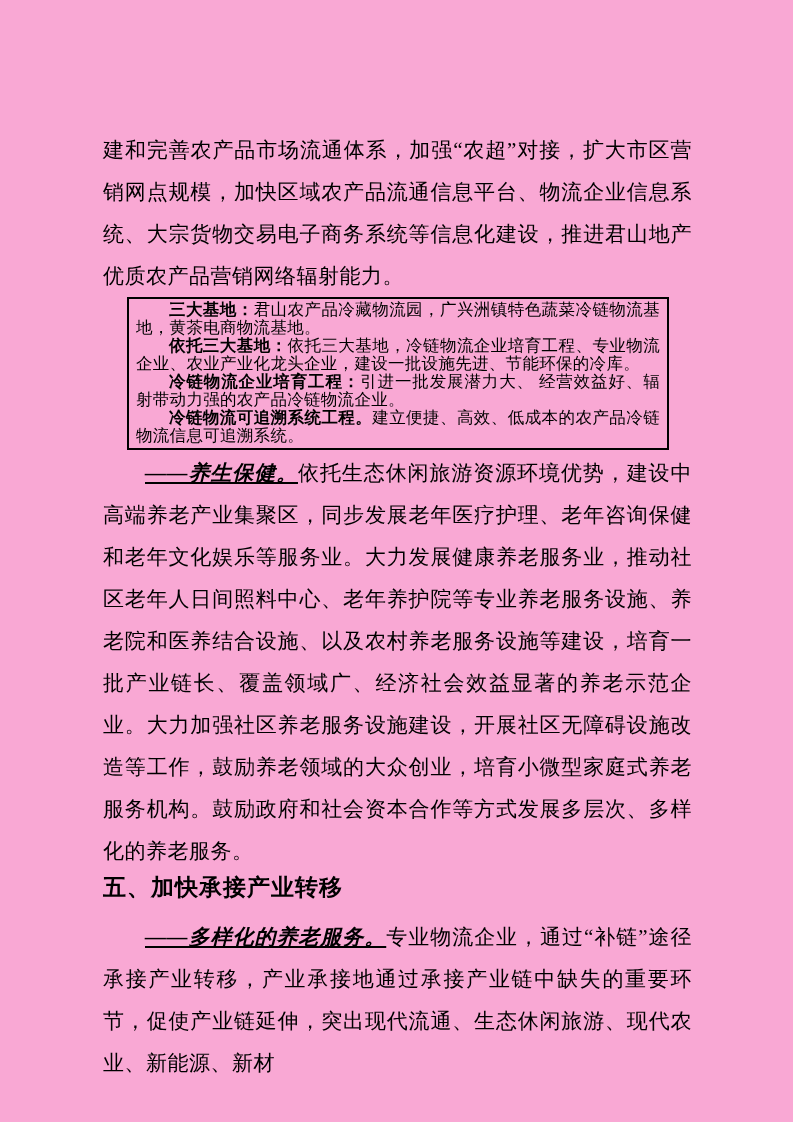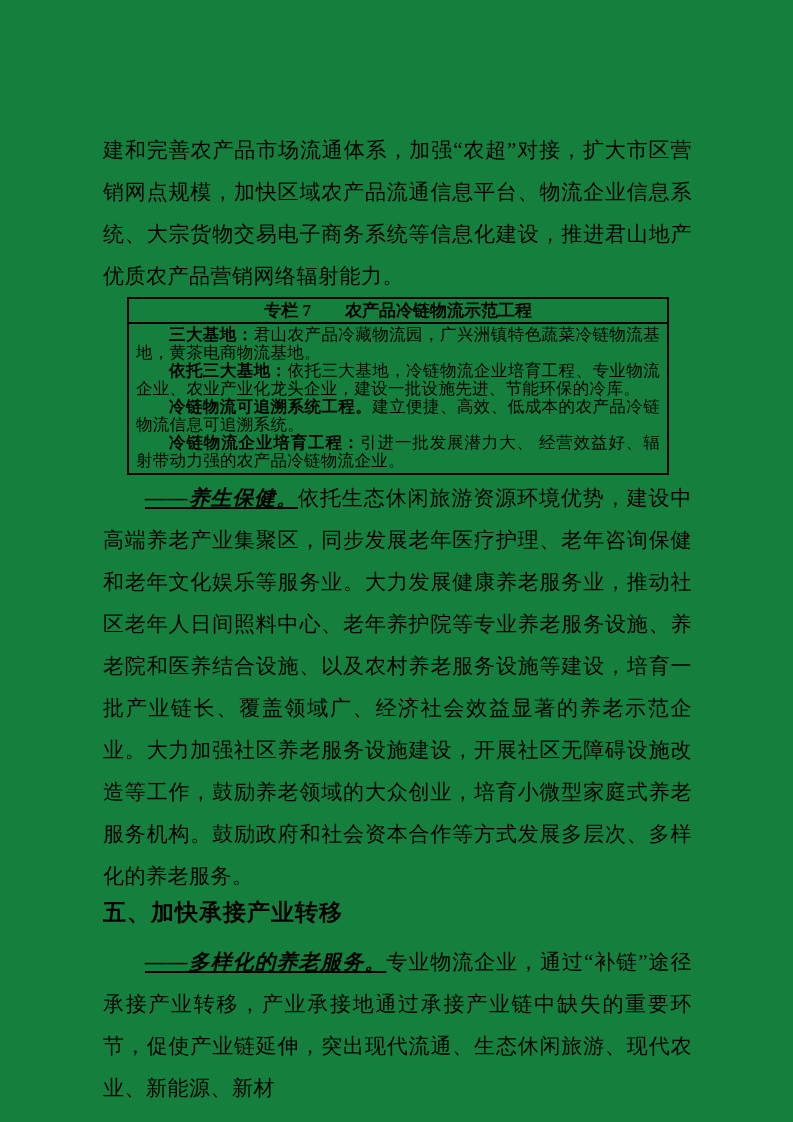--- a/index.html
+++ b/index.html
@@ -4,21 +4,21 @@
 <style>
   html, body {
     margin: 0;
     padding: 0;
     background: #ffffff;
   }
   .page {
     position: relative;
     width: 793px;
     height: 1122px;
-    background: #15803d;
+    background: #f9a8d4;
     color: #000000;
     font-family: "Liberation Serif", "DejaVu Serif", serif;
     overflow: hidden;
     box-sizing: border-box;
   }
   .content {
     position: absolute;
     left: 103px;
     top: 129px;
     width: 589px;
@@ -88,26 +88,25 @@
 </style>
 </head>
 <body>
 
 <div class="page">
   <div class="content">
 
     <p class="body">建和完善农产品市场流通体系，加强“农超”对接，扩大市区营销网点规模，加快区域农产品流通信息平台、物流企业信息系统、大宗货物交易电子商务系统等信息化建设，推进君山地产优质农产品营销网络辐射能力。</p>
 
     <div class="feature-box">
-      <div class="box-title">专栏 7　　农产品冷链物流示范工程</div>
       <div class="box-body">
         <p><span class="item-lead">三大基地：</span><span>君山农产品冷藏物流园，广兴洲镇特色蔬菜冷链物流基地，黄茶电商物流基地。</span></p>
         <p><span class="item-lead">依托三大基地：</span><span>依托三大基地，冷链物流企业培育工程、专业物流企业、农业产业化龙头企业，建设一批设施先进、节能环保的冷库。</span></p>
+        <p><span class="item-lead">冷链物流企业培育工程：</span><span>引进一批发展潜力大、 经营效益好、辐射带动力强的农产品冷链物流企业。</span></p>
         <p><span class="item-lead">冷链物流可追溯系统工程。</span><span>建立便捷、高效、低成本的农产品冷链物流信息可追溯系统。</span></p>
-        <p><span class="item-lead">冷链物流企业培育工程：</span><span>引进一批发展潜力大、 经营效益好、辐射带动力强的农产品冷链物流企业。</span></p>
       </div>
     </div>
 
     <p class="body indent"><span class="lead-kai">——养生保健。</span><span>依托生态休闲旅游资源环境优势，建设中高端养老产业集聚区，同步发展老年医疗护理、老年咨询保健和老年文化娱乐等服务业。大力发展健康养老服务业，推动社区老年人日间照料中心、老年养护院等专业养老服务设施、养老院和医养结合设施、以及农村养老服务设施等建设，培育一批产业链长、覆盖领域广、经济社会效益显著的养老示范企业。大力加强社区养老服务设施建设，开展社区无障碍设施改造等工作，鼓励养老领域的大众创业，培育小微型家庭式养老服务机构。鼓励政府和社会资本合作等方式发展多层次、多样化的养老服务。</span></p>
 
     <h2 class="section-heading">五、加快承接产业转移</h2>
 
     <p class="body indent after-heading"><span class="lead-kai">——多样化的养老服务。</span><span>专业物流企业，通过“补链”途径承接产业转移，产业承接地通过承接产业链中缺失的重要环节，促使产业链延伸，突出现代流通、生态休闲旅游、现代农业、新能源、新材</span></p>
 
   </div>

